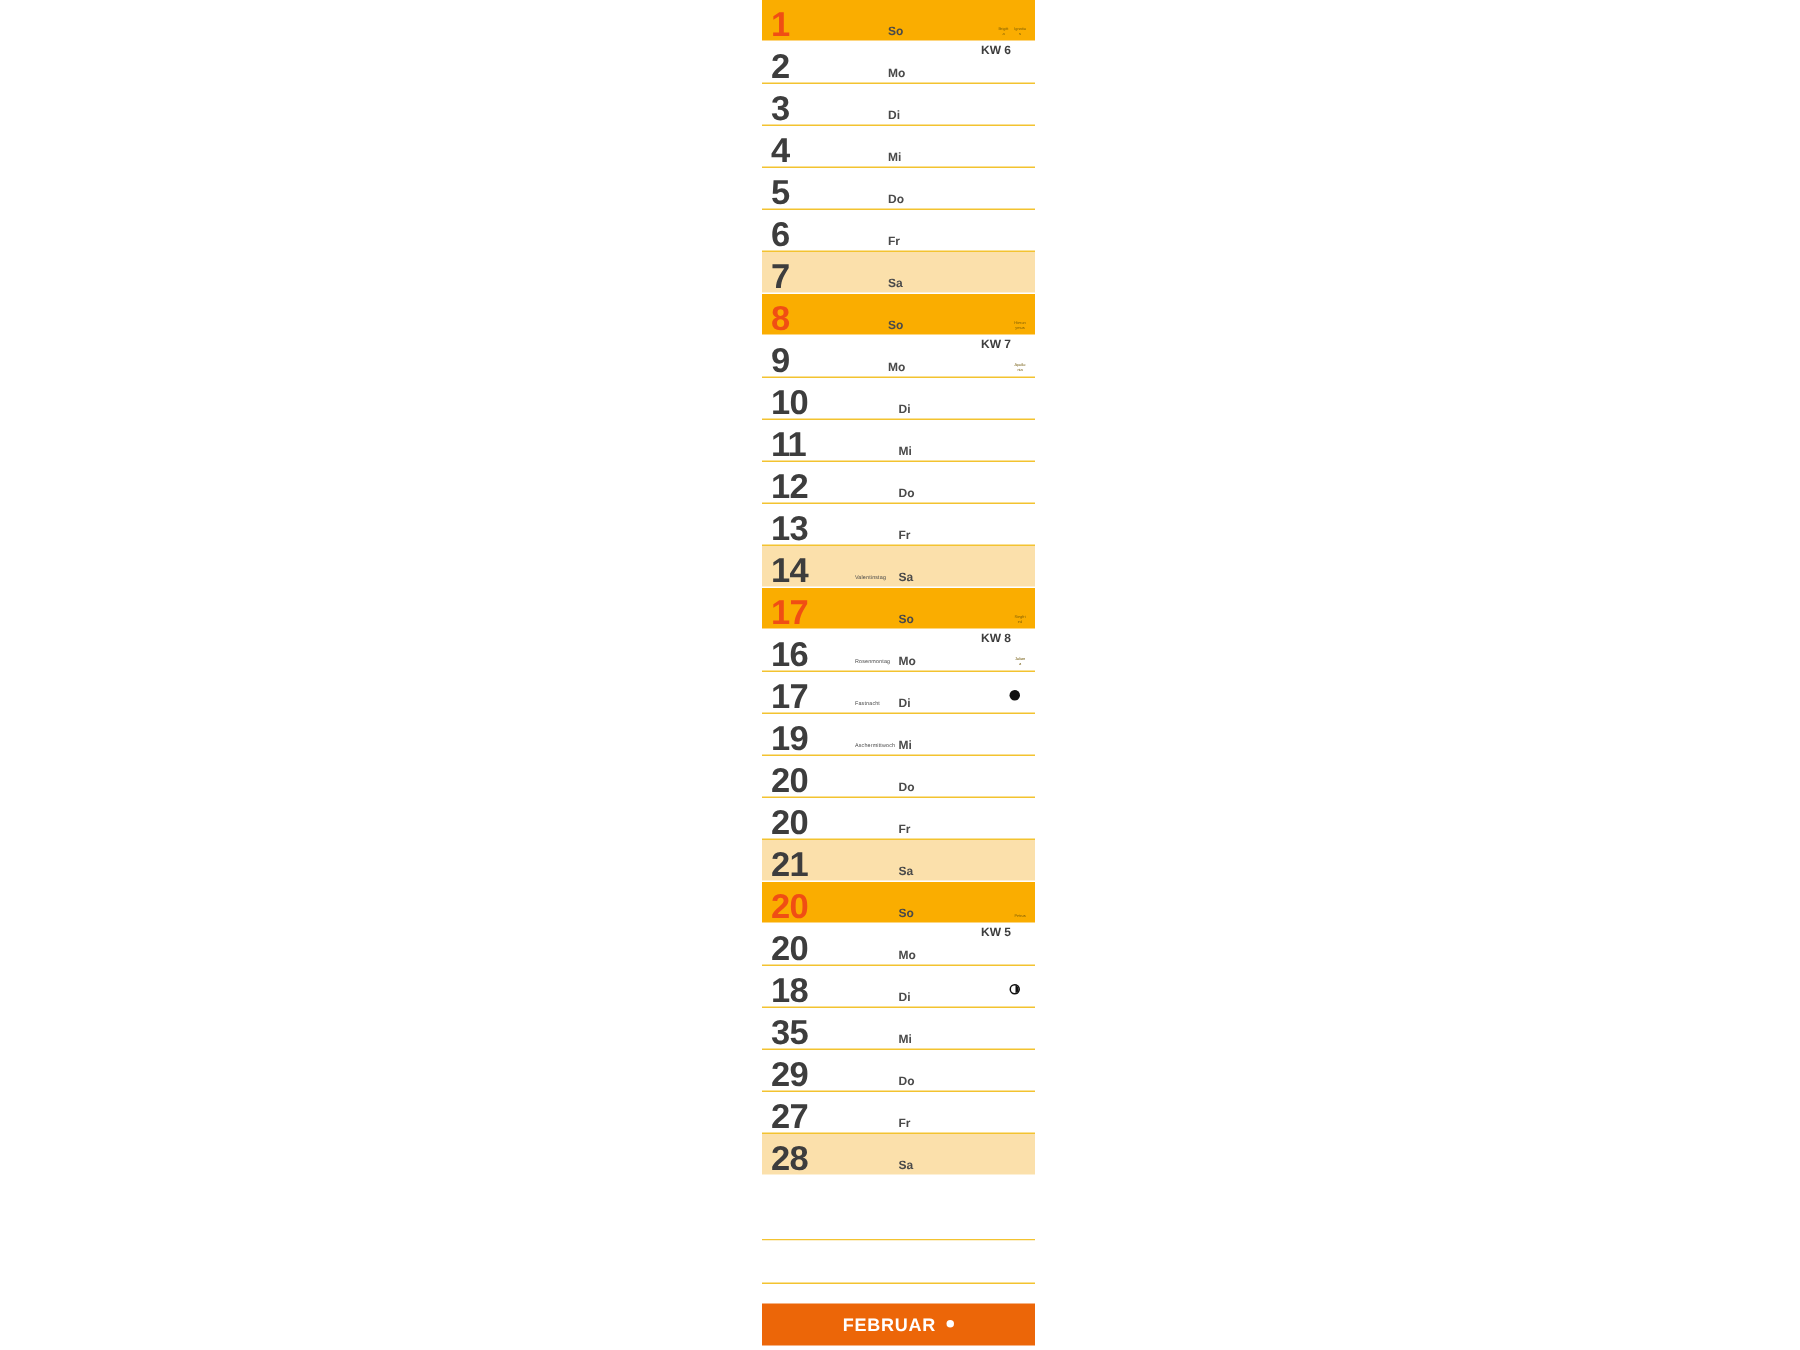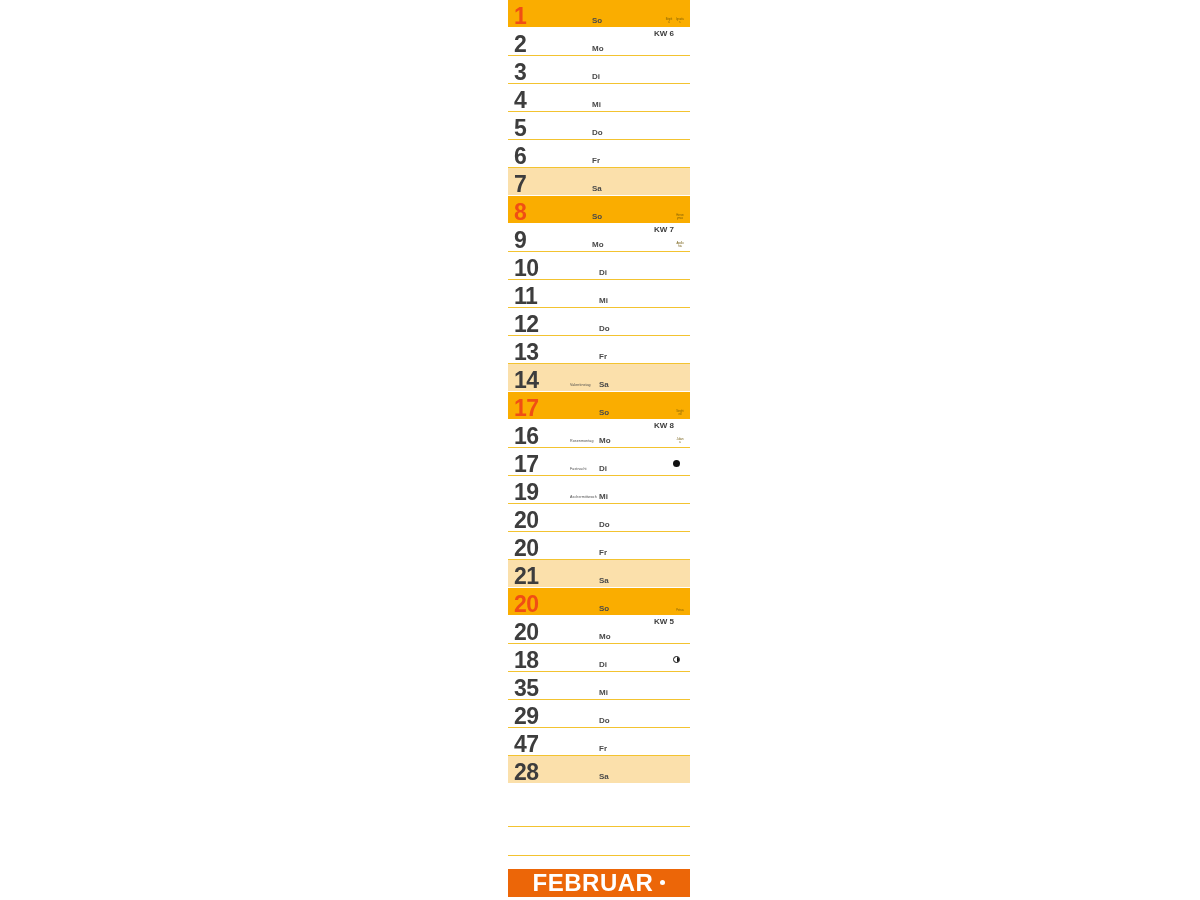--- a/index.html
+++ b/index.html
@@ -173,21 +173,21 @@
     width: 182px;
     height: 28px;
     background: #EC6608;
     display: flex;
     align-items: center;
     justify-content: center;
   }
   #month-banner .month-name {
     font-family: "Liberation Sans", sans-serif;
     font-weight: 700;
-    font-size: 24px;
+    font-size: 12px;
     letter-spacing: 0.5px;
     color: #ffffff;
     line-height: 20px;
   }
   #month-banner .month-dot {
     display: inline-block;
     width: 5px;
     height: 5px;
     border-radius: 50%;
     background: #ffffff;
@@ -327,21 +327,21 @@
     </div>
     <div class="day-row">
       <span class="day-num two-digit">35</span>
       <span class="day-abbr">Mi</span>
     </div>
     <div class="day-row">
       <span class="day-num two-digit">29</span>
       <span class="day-abbr">Do</span>
     </div>
     <div class="day-row">
-      <span class="day-num two-digit">47</span>
+      <span class="day-num two-digit">27</span>
       <span class="day-abbr">Fr</span>
     </div>
     <div class="day-row is-saturday">
       <span class="day-num two-digit">28</span>
       <span class="day-abbr">Sa</span>
     </div>
     <div class="blank-spacer"></div>
     <div class="blank-row"></div>
     <div class="blank-row"></div>
   </div>

